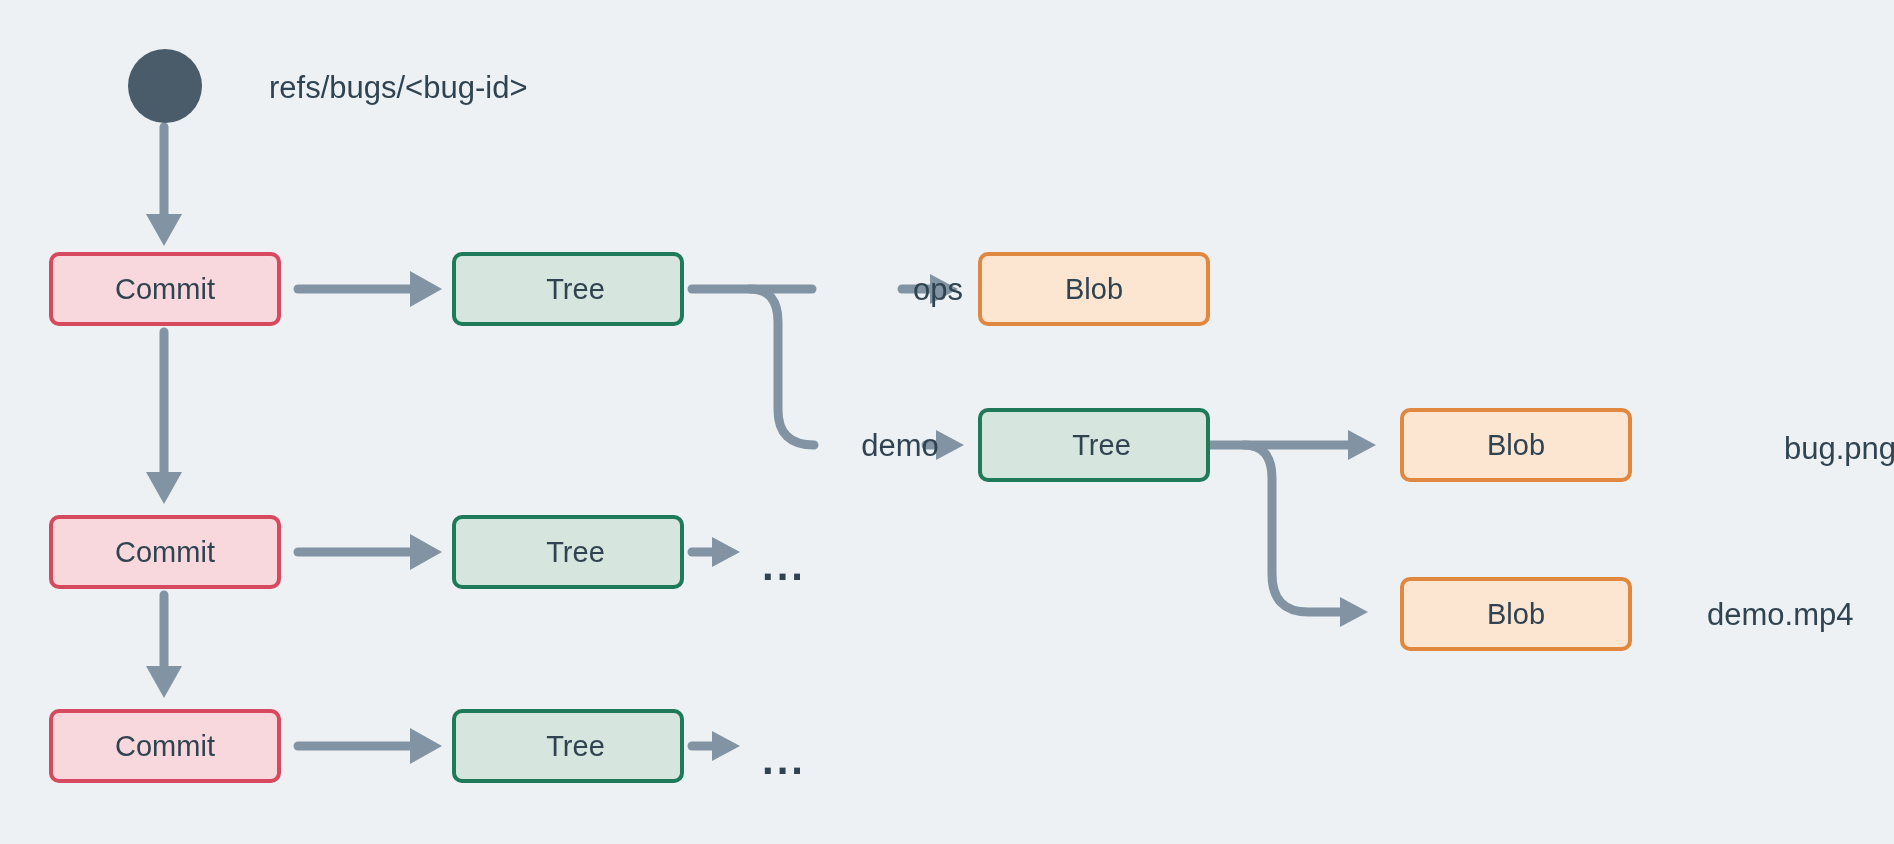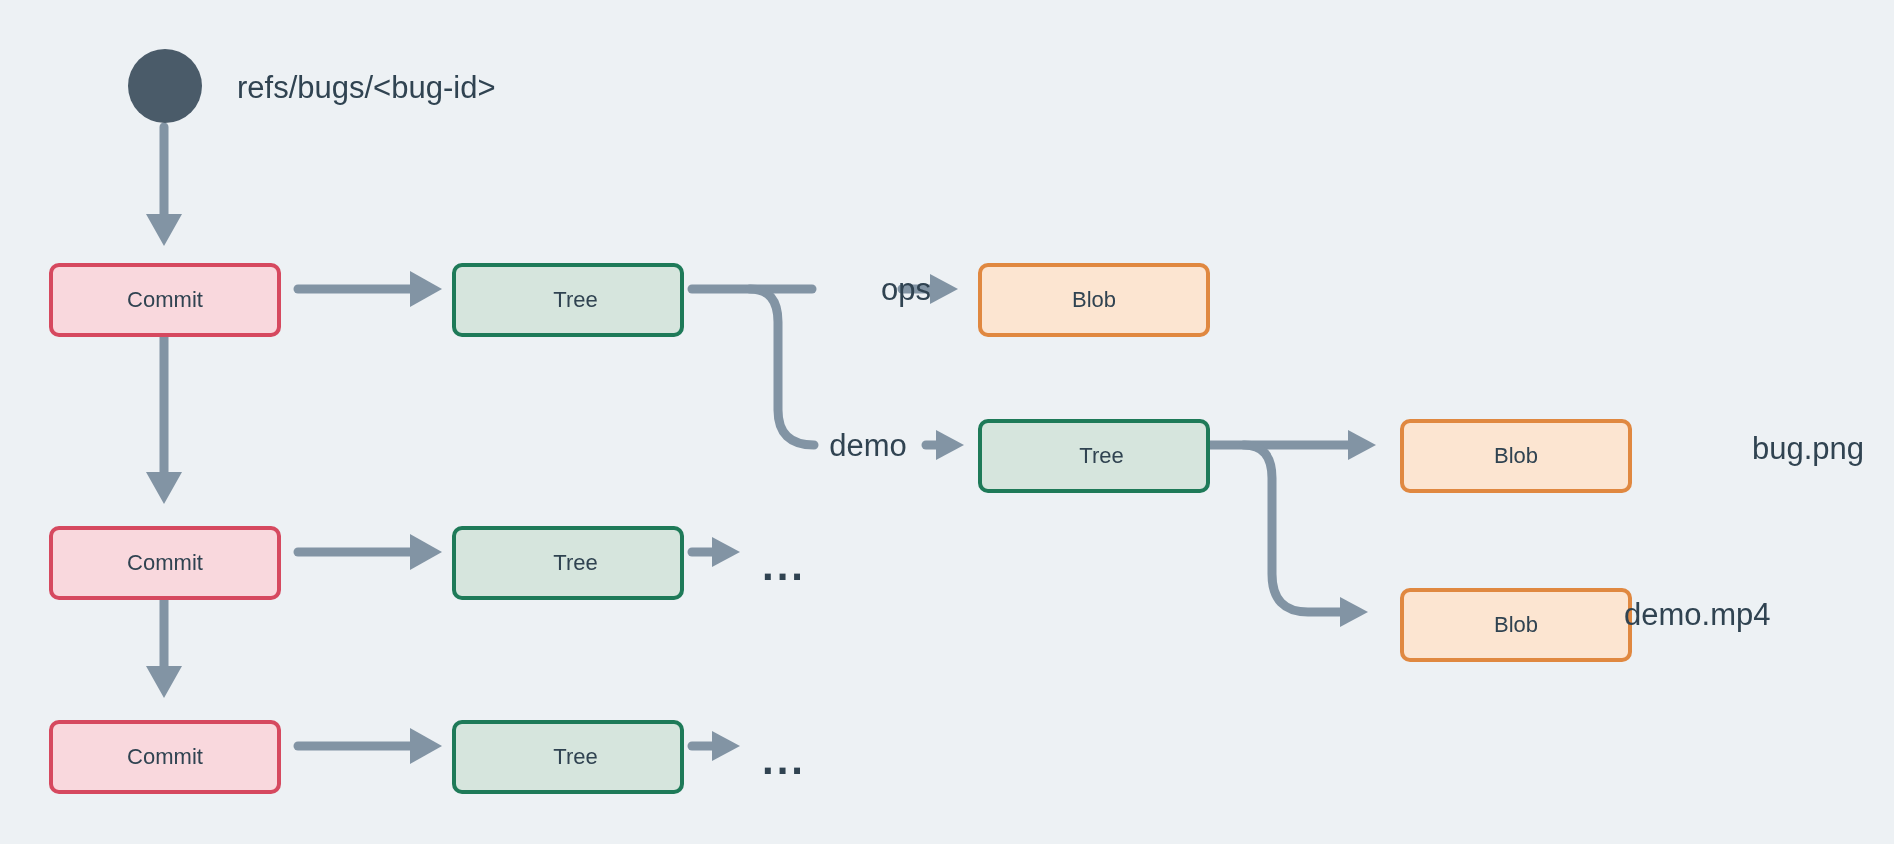--- a/index.html
+++ b/index.html
@@ -50,34 +50,34 @@
   }
   .node {
     position: absolute;
     width: 232px; height: 74px;
     box-sizing: border-box;
     border: 4px solid;
     border-radius: 10px;
     display: flex;
     align-items: center;
     justify-content: center;
-    font-size: 22px;
+    font-size: 29px;
     color: var(--text);
-    margin-top: 11px;
   }
   .node-commit { background: var(--commit-fill); border-color: var(--commit-border); }
   .node-tree   { background: var(--tree-fill);   border-color: var(--tree-border); padding-left: 15px; }
   .node-blob   { background: var(--blob-fill);   border-color: var(--blob-border); text-align: right; }
   .label {
     position: absolute;
     font-size: 31px;
     color: var(--text);
     white-space: nowrap;
     transform: translateY(-50%);
     line-height: 1;
+    margin-left: 32px;
   }
   .label.center { transform: translate(-50%, -50%); }
   .ellipsis {
     position: absolute;
     font-size: 42px;
     font-weight: 700;
     letter-spacing: 3px;
     color: var(--text);
     line-height: 1;
   }
@@ -166,21 +166,21 @@
   <div class="node node-blob" style="left:978px; top:252px;">Blob</div>
 
   <div class="label center" style="left:906px; top:289px;text-align:right;">ops</div>
   <div class="label center" style="left:868px; top:445px;">demo</div>
 
   <div class="node node-tree" style="left:978px; top:408px;">Tree</div>
   <div class="node node-blob" style="left:1400px; top:408px;">Blob</div>
   <div class="label" style="left:1752px; top:448px;">bug.png</div>
 
   <div class="node node-blob" style="left:1400px; top:577px;">Blob</div>
-  <div class="label" style="left:1624px; top:614px;">demo.mp4</div>
+  <div class="label" style="left:1675px; top:614px;">demo.mp4</div>
 
   <div class="node node-commit" style="left:49px; top:515px;">Commit</div>
   <div class="node node-tree" style="left:452px; top:515px;">Tree</div>
   <div class="ellipsis" style="left:762px; top:545px;">...</div>
 
   <div class="node node-commit" style="left:49px; top:709px;">Commit</div>
   <div class="node node-tree" style="left:452px; top:709px;">Tree</div>
   <div class="ellipsis" style="left:762px; top:739px;">...</div>
 
 </div>

